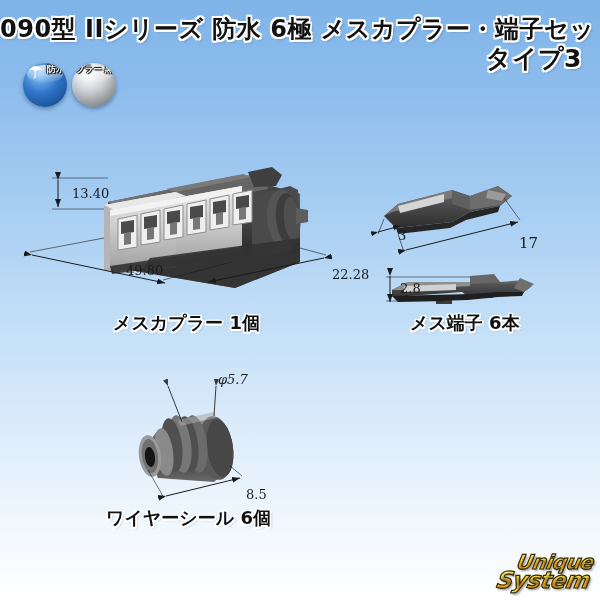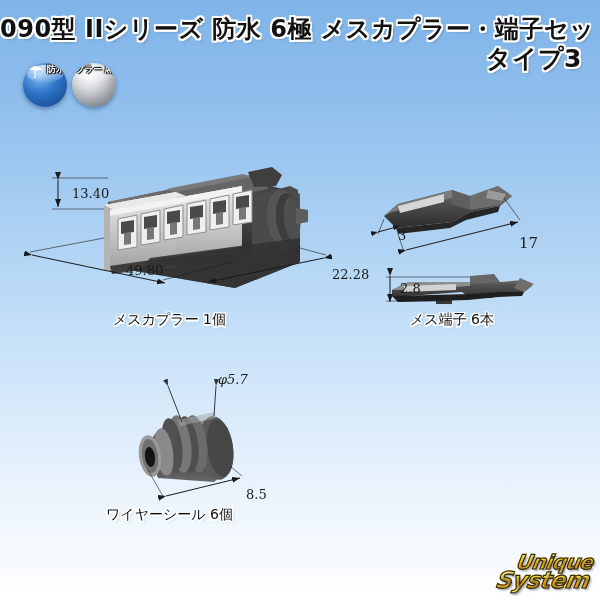--- a/index.html
+++ b/index.html
@@ -54,21 +54,21 @@
   .umbrella{position:relative;z-index:3;width:22px;height:16px;margin-bottom:0px;}
 
   
   .dimtxt{
     position:absolute;font-family:"DejaVu Serif","Liberation Serif",serif;
     font-size:13px;color:#1a1a1a;white-space:nowrap;margin-left:44px;
   }
   .cap{
     position:absolute;white-space:nowrap;
     font-family:"DejaVu Sans","Liberation Sans",sans-serif;
-    font-weight:normal;font-size:14px;color:#111;
+    font-weight:bold;font-size:18px;color:#111;
     text-shadow:-1.5px -1.5px 0 #fff,1.5px -1.5px 0 #fff,-1.5px 1.5px 0 #fff,1.5px 1.5px 0 #fff,
                 -1.5px 0 0 #fff,1.5px 0 0 #fff,0 -1.5px 0 #fff,0 1.5px 0 #fff,
                  2px 2px 2px rgba(90,120,160,.4);
   }
 
   svg.layer{position:absolute;left:0;top:0;width:600px;height:600px;pointer-events:none;}
 
   
   .logo{position:absolute;right:8px;bottom:8px;text-align:right;line-height:0.95;
         transform:skewX(-12deg);}

